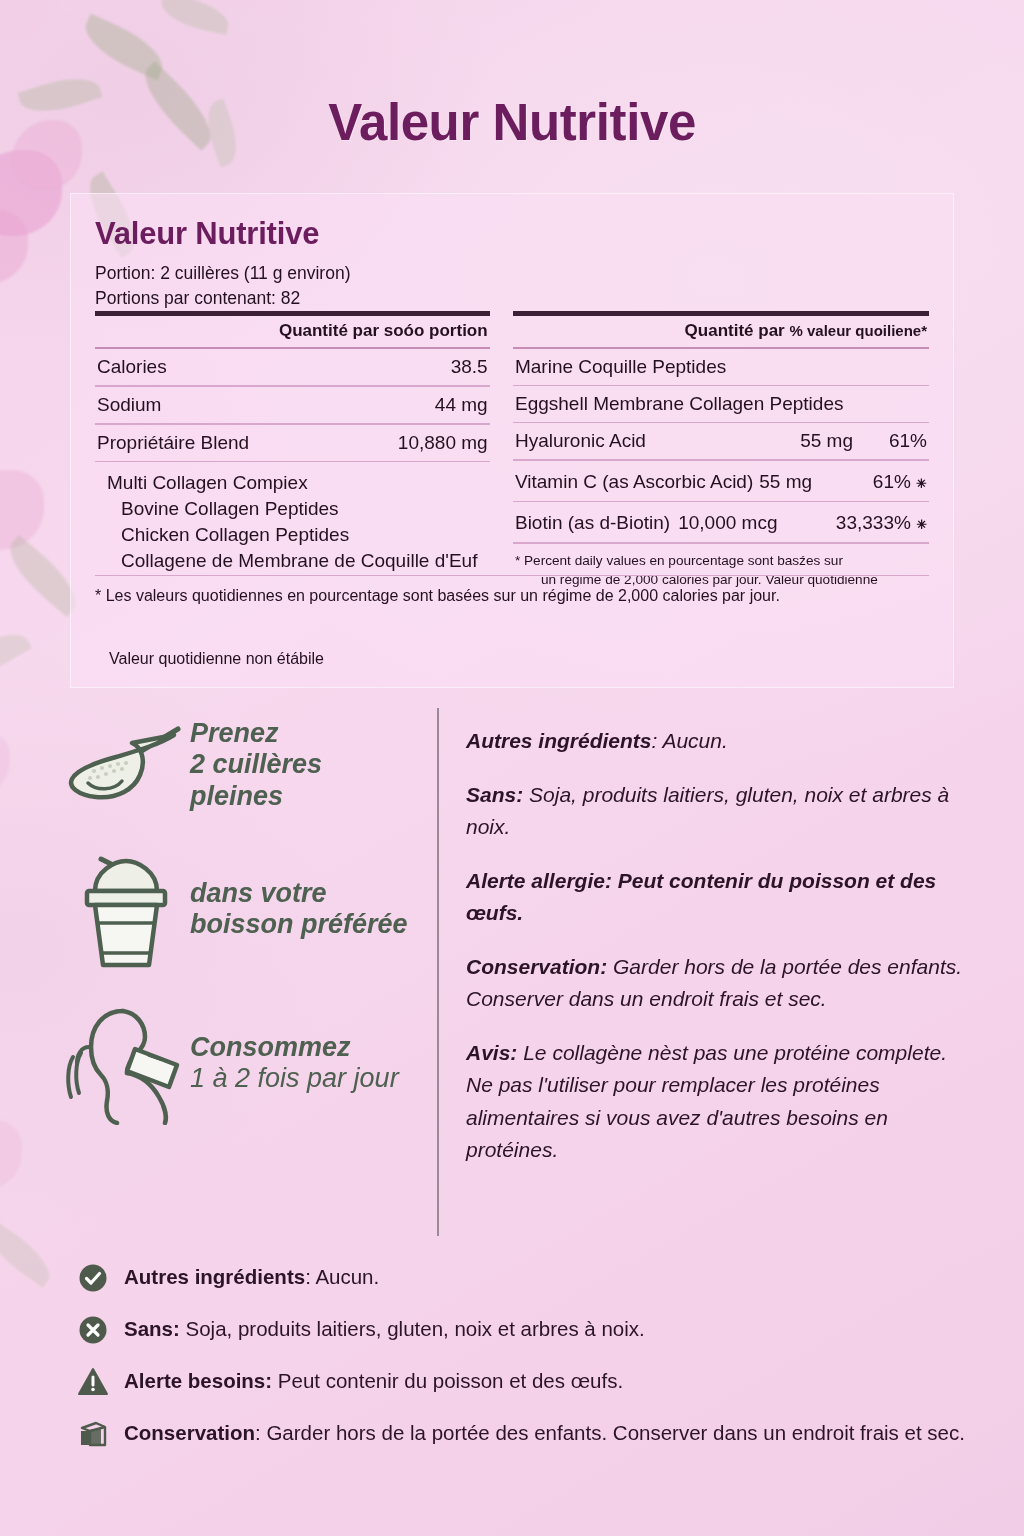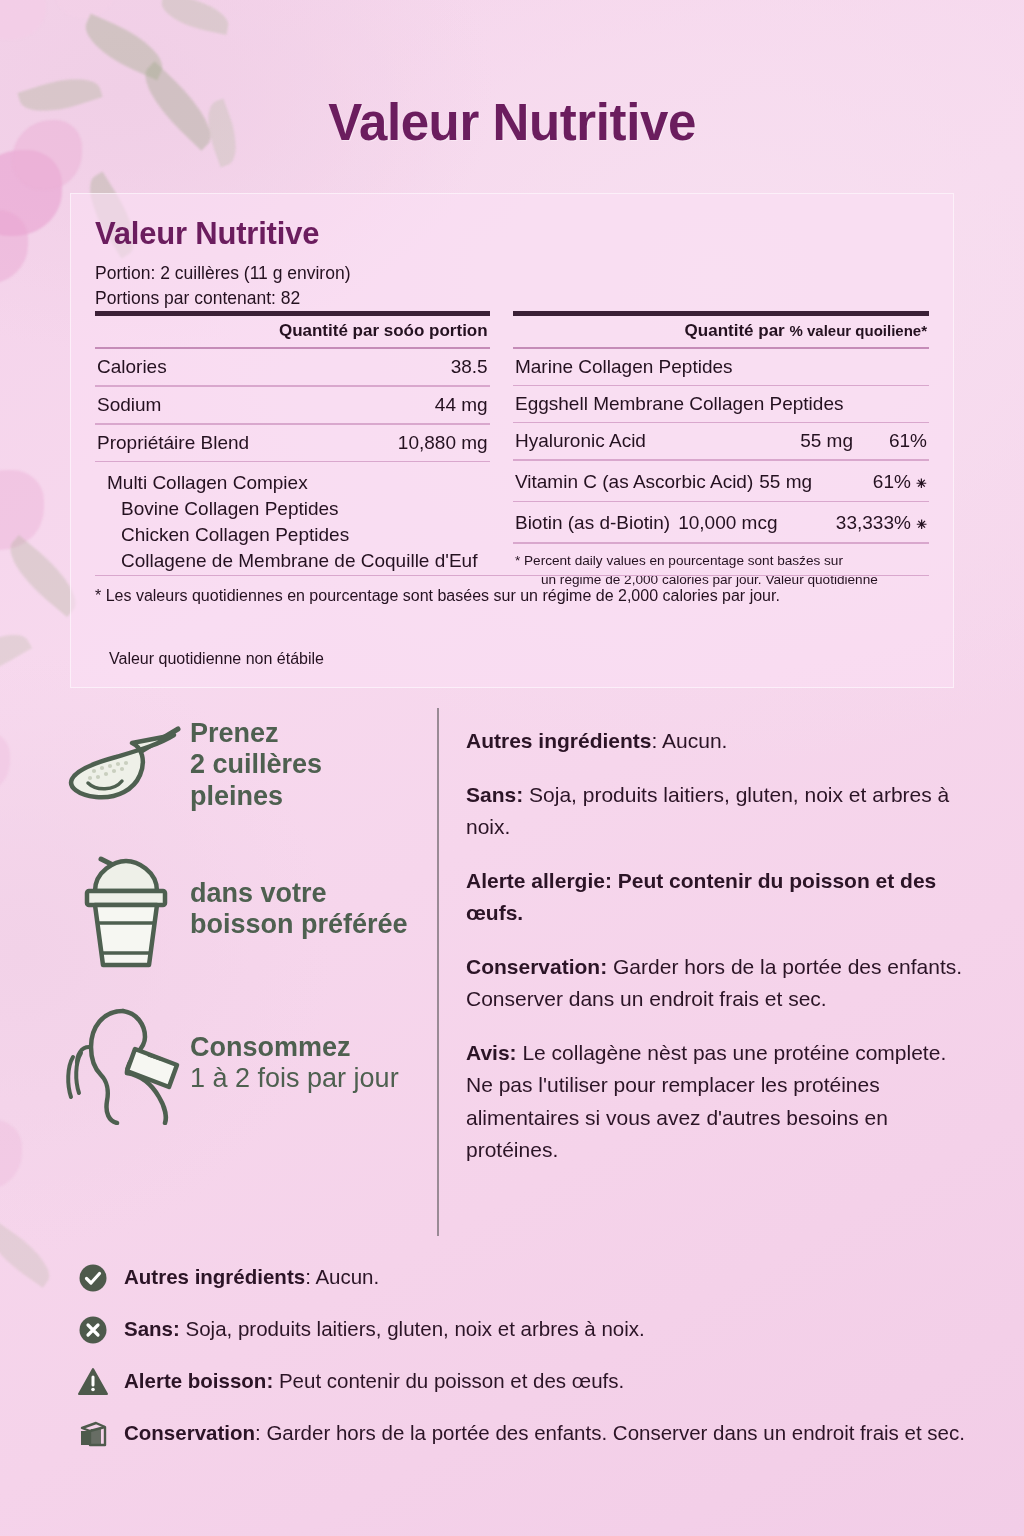--- a/index.html
+++ b/index.html
@@ -93,21 +93,21 @@
 
   .panel-foot {
     position: absolute; left: 24px; right: 24px; bottom: 16px;
   }
   .panel-foot .txt {
     font-size: 16px; color: #241120; line-height: 1.5; padding-top: 8px;
   }
   .panel-foot .txt .ind { display: block; padding-left: 14px; margin-top: 39px; }
 
   
-  .mid { position: absolute; left: 0; top: 705px; width: 1024px; height: 535px; }
+  .mid { position: absolute; left: 0; top: 705px; width: 1024px; height: 535px; font-style: italic; }
   .vdivider {
     position: absolute; left: 437px; top: 3px; width: 1.6px; height: 528px;
     background: #9a8a95;
   }
 
   .steps { position: absolute; left: 62px; top: 0; width: 375px; }
   .step { display: flex; align-items: center; margin-bottom: 10px; }
   .step-icon { width: 128px; flex: 0 0 128px; display: flex; justify-content: center; }
   .step-text {
     font-size: 27px; font-weight: 700; color: #4e6050; line-height: 1.16;
@@ -200,21 +200,21 @@
     <div class="col-gap"></div>
 
     <div class="col-right">
       <div class="rule-thick"></div>
       <div class="col-head">
         <span>Quantité par </span><span class="small">% valeur quoiliene*</span>
       </div>
       <div class="rule-med"></div>
 
       <div class="row">
-        <span class="nm">Marine Collagen Peptides</span>
+        <span class="nm">Marine Coquille Peptides</span>
       </div>
       <div class="rule-thin"></div>
 
       <div class="row">
         <span class="nm">Eggshell Membrane Collagen Peptides</span>
       </div>
       <div class="rule-thin"></div>
 
       <div class="row">
         <span class="nm">Hyaluronic Acid</span>
@@ -370,21 +370,21 @@
 
   <div class="bullet">
     <div class="bic">
       <svg width="30" height="30" viewBox="0 0 30 30">
         <path d="M15 2 L29 27 L1 27 Z" fill="#4e5a4c" stroke="#4e5a4c" stroke-width="2" stroke-linejoin="round"></path>
         <path d="M15 10 L15 18" stroke="#ffffff" stroke-width="3" stroke-linecap="round"></path>
         <circle cx="15" cy="22.5" r="1.8" fill="#ffffff"></circle>
       </svg>
     </div>
     <div class="btx">
-      <b>Alerte boisson</b><b>: </b><span>Peut contenir du poisson et des œufs.</span>
+      <b>Alerte besoins</b><b>: </b><span>Peut contenir du poisson et des œufs.</span>
     </div>
   </div>
 
   <div class="bullet">
     <div class="bic">
       <svg width="30" height="30" viewBox="0 0 30 30">
         <path d="M4 9 L18 4 L27 8 L27 26 L12 26 L12 12 Z" fill="none" stroke="#4e5a4c" stroke-width="2.4" stroke-linejoin="round"></path>
         <path d="M12 12 L27 8" stroke="#4e5a4c" stroke-width="2.4"></path>
         <rect x="3" y="12" width="10" height="14" fill="#4e5a4c"></rect>
         <rect x="13" y="10" width="10" height="16" fill="#4e5a4c" opacity="0.85"></rect>

